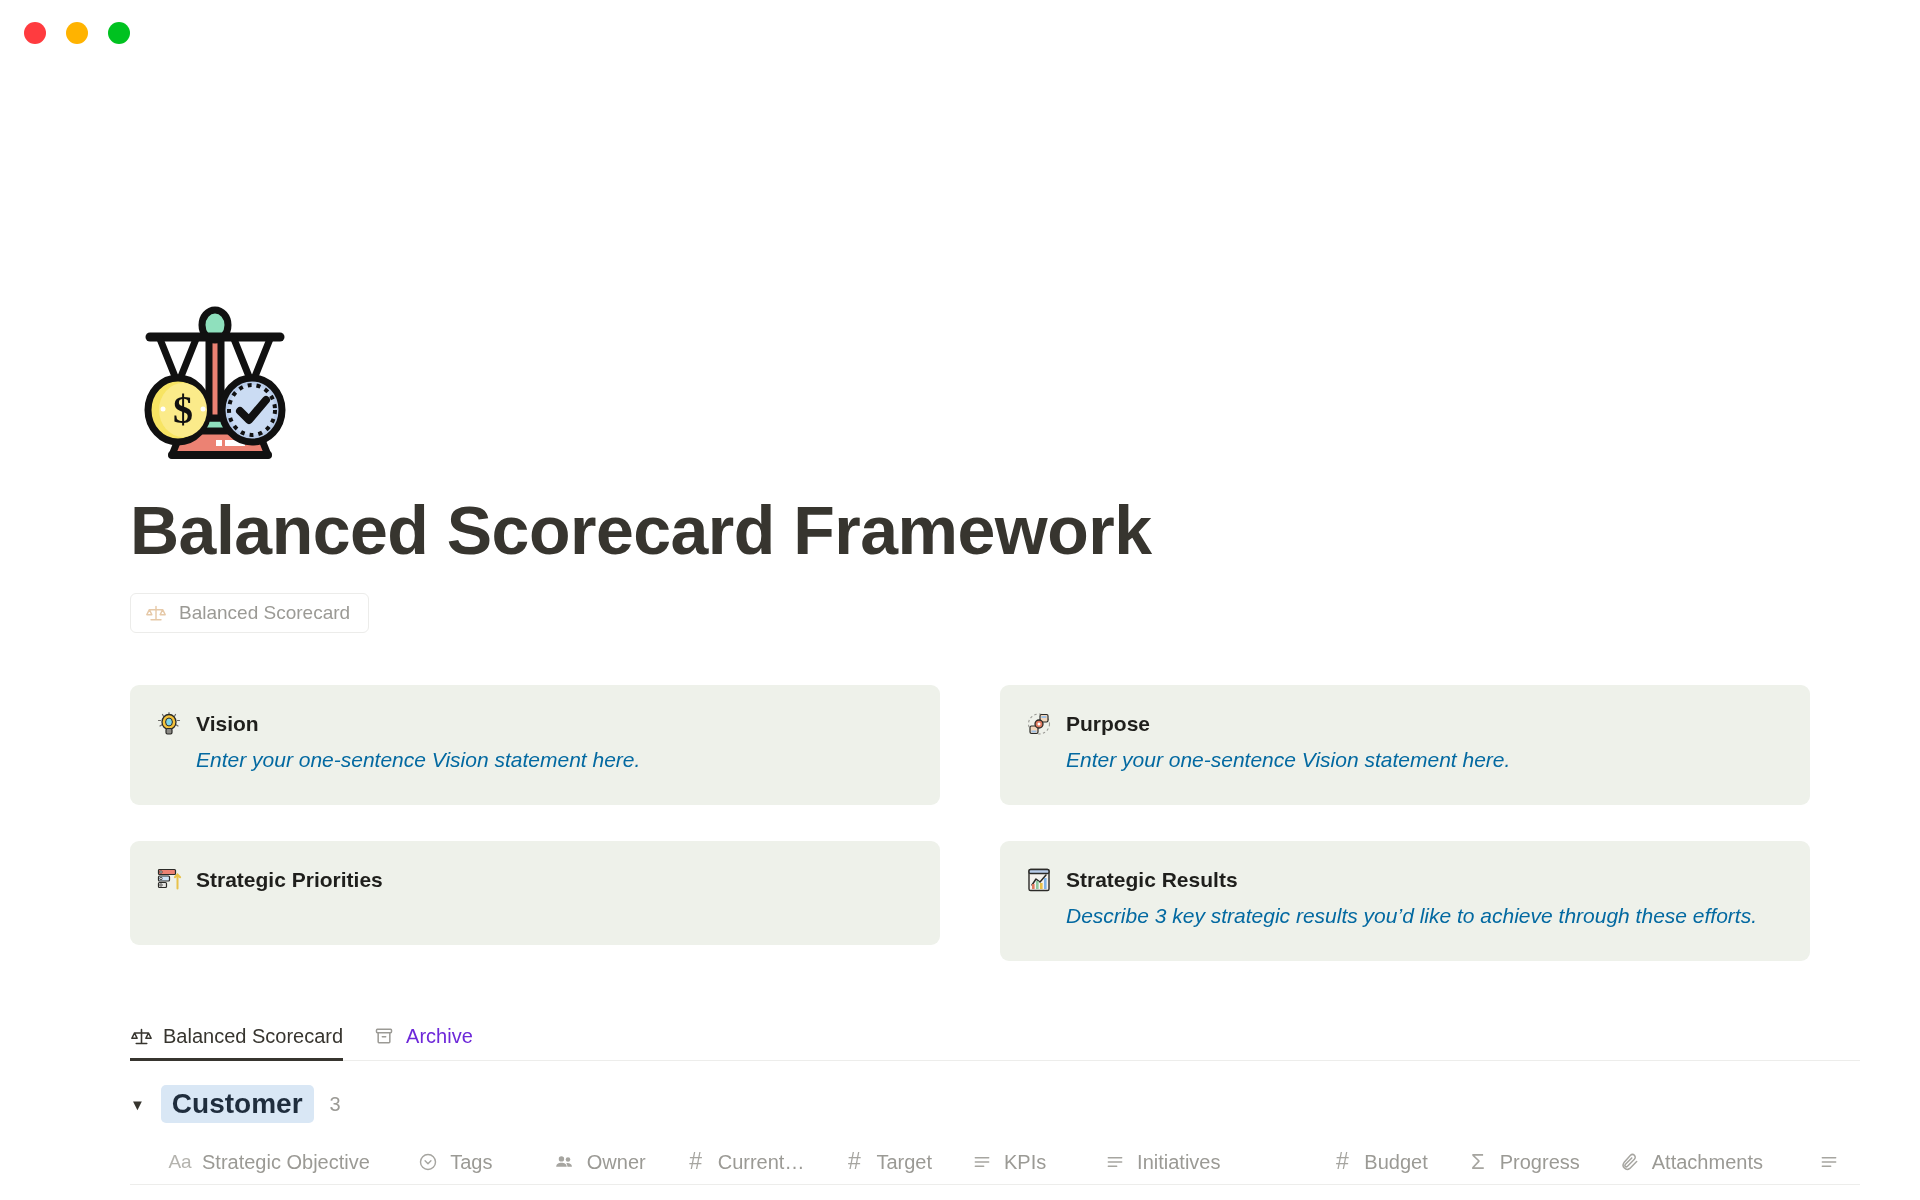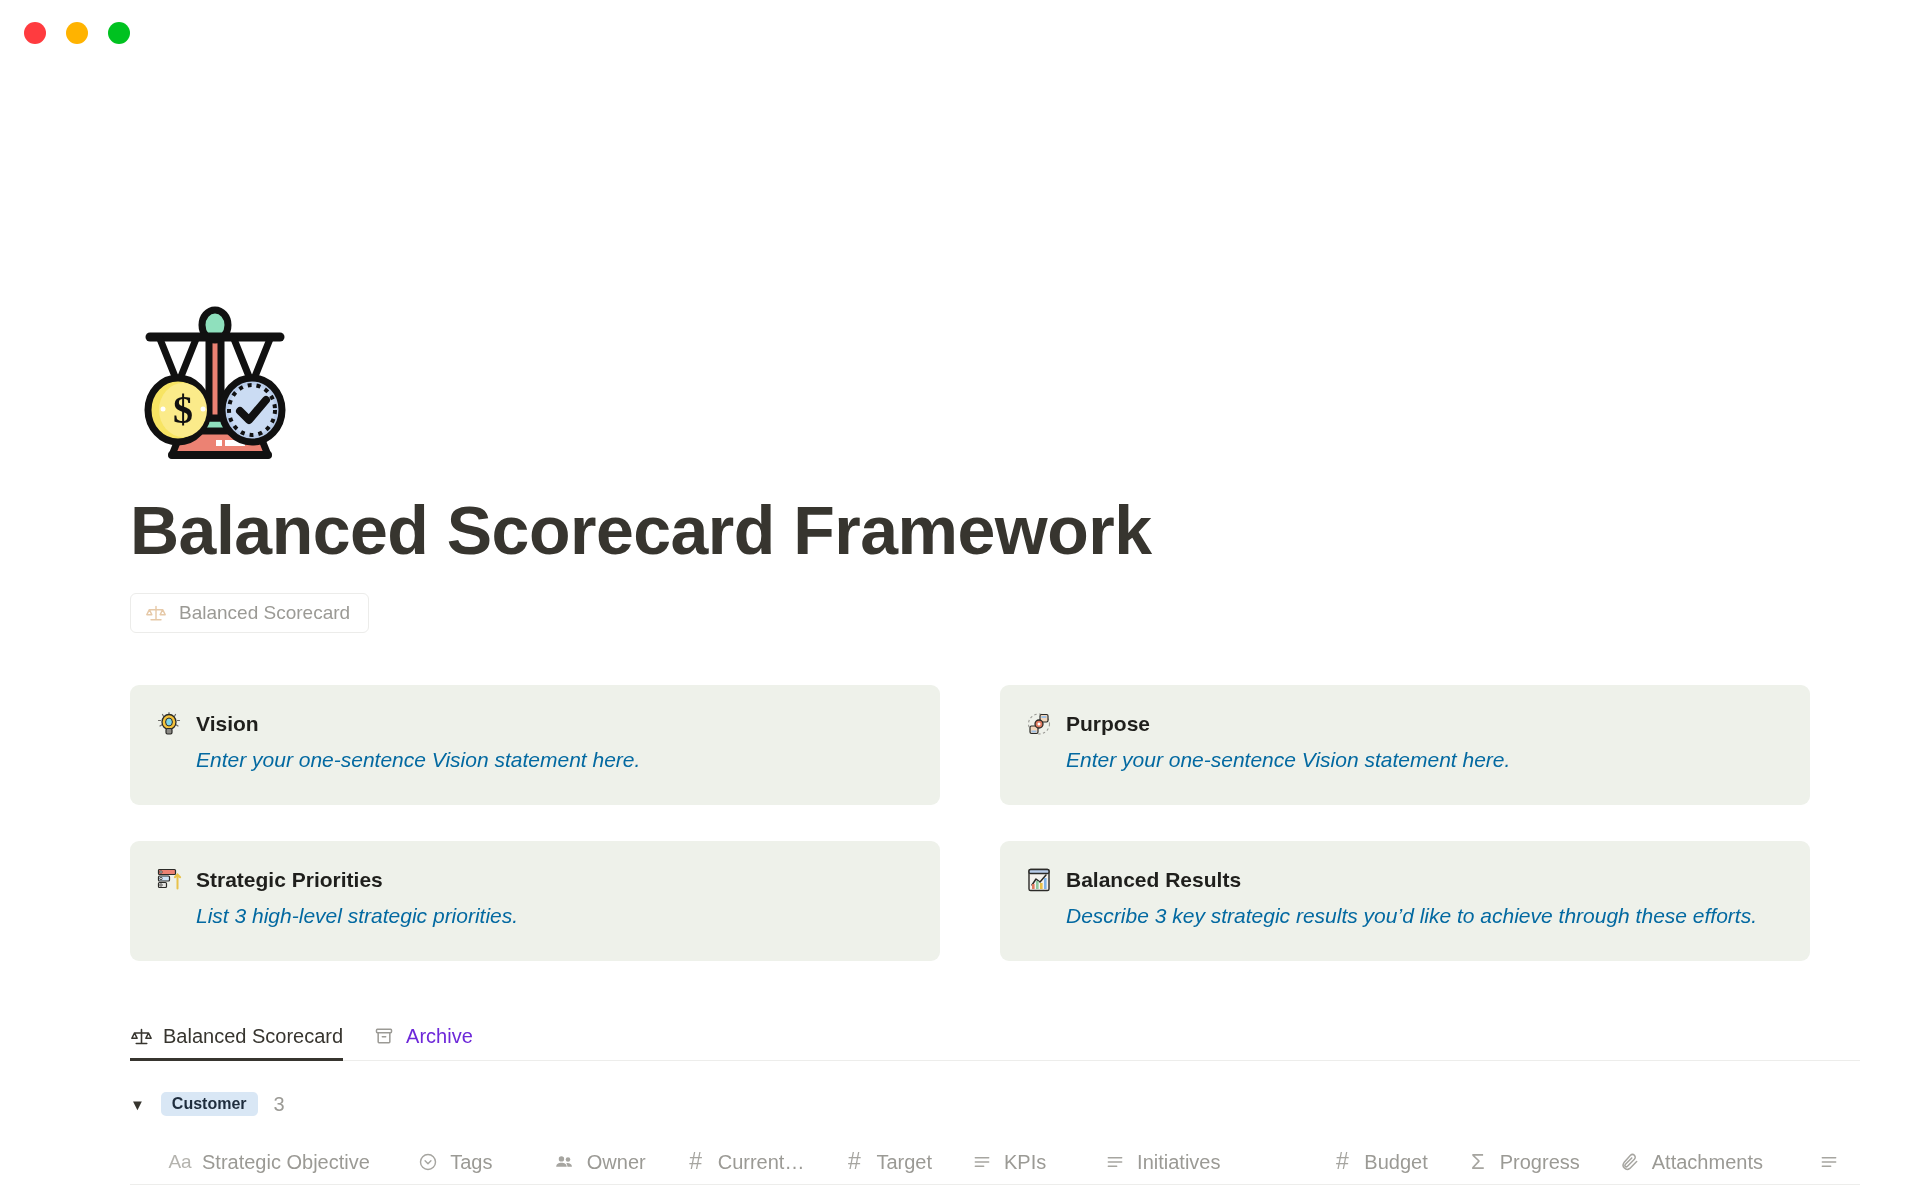--- a/index.html
+++ b/index.html
@@ -98,21 +98,21 @@
   
   .group-row {
     margin-top: 26px;
     display: flex; align-items: center; gap: 16px;
     height: 34px;
   }
   .caret { font-size: 15px; color: #37352f; line-height: 1; }
   .group-badge {
     background: #d9e7f5;
     color: #1f2d3d;
-    font-size: 16px;
+    font-size: 28px;
     font-weight: bold;
     border-radius: 5px;
     padding: 3px 11px;
   }
   .group-count { font-size: 20px; color: #9b9a95; }
 
   
   .cols {
     margin-top: 18px;
     display: flex;
@@ -243,37 +243,36 @@
                 <rect x="2.5" y="9" width="11" height="5" rx="1" fill="#cfe3f5" stroke="#2b2b28" stroke-width="1.2"></rect>
                 <rect x="2.5" y="15.5" width="8" height="5" rx="1" fill="#e6e6e2" stroke="#2b2b28" stroke-width="1.2"></rect>
                 <circle cx="5" cy="5" r="1.2" fill="#fff" stroke="#2b2b28" stroke-width="0.8"></circle>
                 <circle cx="5" cy="11.5" r="1.2" fill="#fff" stroke="#2b2b28" stroke-width="0.8"></circle>
                 <circle cx="5" cy="18" r="1.2" fill="#fff" stroke="#2b2b28" stroke-width="0.8"></circle>
                 <path d="M21.5 21.5V7.5M21.5 7.5l-2.6 2.8M21.5 7.5l2.6 2.8" fill="none" stroke="#e8c24a" stroke-width="2" stroke-linecap="round" stroke-linejoin="round"></path>
               </svg>
             </span>
             <span class="card-title">Strategic Priorities</span>
           </div>
-          <div class="card-body">List 3 high-level strategic priorities.</div>
         </div>
 
         <div class="card">
           <div class="card-head">
             <span class="card-emoji">
               <svg viewBox="0 0 26 26" width="26" height="26">
                 <rect x="3" y="2.5" width="20" height="21" rx="1.6" fill="#f4f2ee" stroke="#2b2b28" stroke-width="1.4"></rect>
                 <rect x="3" y="2.5" width="20" height="4" rx="1.6" fill="#b9cdea" stroke="#2b2b28" stroke-width="1.4"></rect>
                 <path d="M6 18 L10 12 L14 15 L20 8" fill="none" stroke="#2b2b28" stroke-width="1.5" stroke-linecap="round" stroke-linejoin="round"></path>
                 <rect x="6" y="17" width="2.6" height="5" fill="#e07a5f"></rect>
                 <rect x="10" y="14" width="2.6" height="8" fill="#8fc9a0"></rect>
                 <rect x="14" y="16" width="2.6" height="6" fill="#e8c24a"></rect>
                 <rect x="18" y="11" width="2.6" height="11" fill="#7fb3e8"></rect>
               </svg>
             </span>
-            <span class="card-title">Balanced Results</span>
+            <span class="card-title">Strategic Results</span>
           </div>
           <div class="card-body">Describe 3 key strategic results you’d like to achieve through these efforts.</div>
         </div>
 
       </div>
 
       
       <div class="tabs">
         <div class="tab active">
           <span class="ico">

